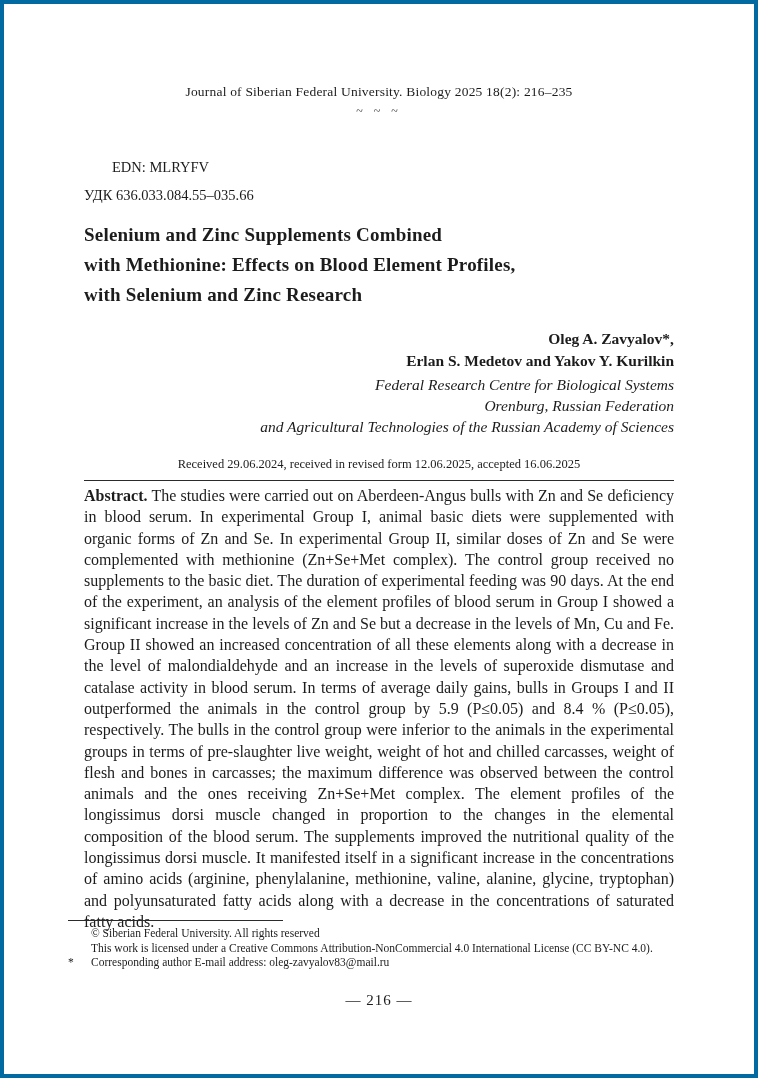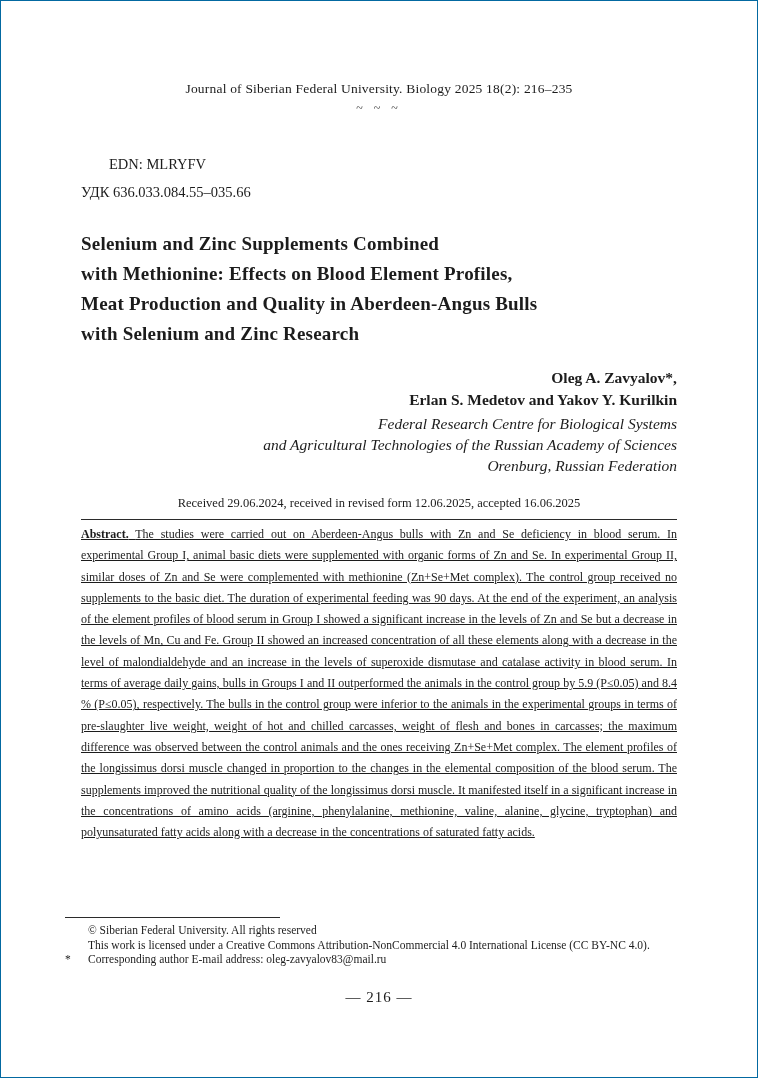--- a/index.html
+++ b/index.html
@@ -5,21 +5,21 @@
   html, body {
     margin: 0;
     padding: 0;
     background: #ffffff;
   }
   .page {
     position: relative;
     width: 758px;
     height: 1078px;
     background: #ffffff;
-    border: 1px solid #0369a1;
+    border: 4px solid #0369a1;
     font-family: "Liberation Serif", "DejaVu Serif", serif;
     color: #1c1c1c;
     box-sizing: border-box;
     overflow: hidden;
   }
   .content {
     padding: 0 80px;
   }
   .journal-header {
     padding-top: 80px;
@@ -37,21 +37,21 @@
   .edn {
     margin-top: 40px;
     font-size: 14.5px;
     margin-left: 28px;
   }
   .udk {
     margin-top: 11px;
     font-size: 14.5px;
   }
   .title {
-    margin-top: 28px;
+    margin-top: 16px;
     font-size: 19px;
     font-weight: bold;
     line-height: 30px;
     letter-spacing: 0.2px;
   }
   .authors {
     margin-top: 18px;
     text-align: right;
     font-size: 15.5px;
     font-weight: bold;
@@ -69,24 +69,23 @@
     text-align: center;
     font-size: 12.5px;
   }
   .rule {
     border: none;
     border-top: 1.4px solid #2b2b2b;
     margin: 8px 0 0 0;
   }
   .abstract {
     margin-top: 4px;
-    font-size: 12px;
+    font-size: 16px;
     line-height: 21.3px;
     text-align: justify;
-    text-decoration: underline;
   }
   .abstract b {
     font-weight: bold;
   }
   .footnote {
     position: absolute;
     left: 64px;
     right: 80px;
     top: 916px;
     font-size: 11.5px;
@@ -125,33 +124,32 @@
 
     <div class="journal-header">Journal of Siberian Federal University. Biology 2025 18(2): 216–235</div>
     <div class="ornament">~ ~ ~</div>
 
     <div class="edn">EDN: MLRYFV</div>
     <div class="udk">УДК 636.033.084.55–035.66</div>
 
     <div class="title">
       <div>Selenium and Zinc Supplements Combined</div>
       <div>with Methionine: Effects on Blood Element Profiles,</div>
-      <div>Meat Production and Quality in Aberdeen-Angus Bulls</div>
       <div>with Selenium and Zinc Research</div>
     </div>
 
     <div class="authors">
       <div>Oleg A. Zavyalov*,</div>
       <div>Erlan S. Medetov and Yakov Y. Kurilkin</div>
     </div>
 
     <div class="affiliation">
       <div>Federal Research Centre for Biological Systems</div>
+      <div>Orenburg, Russian Federation</div>
       <div>and Agricultural Technologies of the Russian Academy of Sciences</div>
-      <div>Orenburg, Russian Federation</div>
     </div>
 
     <div class="received">Received 29.06.2024, received in revised form 12.06.2025, accepted 16.06.2025</div>
 
     <hr class="rule">
 
     <p class="abstract"><b>Abstract.</b> <span>The studies were carried out on Aberdeen-Angus bulls with Zn and Se deficiency in blood serum. In experimental Group I, animal basic diets were supplemented with organic forms of Zn and Se. In experimental Group II, similar doses of Zn and Se were complemented with methionine (Zn+Se+Met complex). The control group received no supplements to the basic diet. The duration of experimental feeding was 90 days. At the end of the experiment, an analysis of the element profiles of blood serum in Group I showed a significant increase in the levels of Zn and Se but a decrease in the levels of Mn, Cu and Fe. Group II showed an increased concentration of all these elements along with a decrease in the level of malondialdehyde and an increase in the levels of superoxide dismutase and catalase activity in blood serum. In terms of average daily gains, bulls in Groups I and II outperformed the animals in the control group by 5.9 (P≤0.05) and 8.4 % (P≤0.05), respectively. The bulls in the control group were inferior to the animals in the experimental groups in terms of pre-slaughter live weight, weight of hot and chilled carcasses, weight of flesh and bones in carcasses; the maximum difference was observed between the control animals and the ones receiving Zn+Se+Met complex. The element profiles of the longissimus dorsi muscle changed in proportion to the changes in the elemental composition of the blood serum. The supplements improved the nutritional quality of the longissimus dorsi muscle. It manifested itself in a significant increase in the concentrations of amino acids (arginine, phenylalanine, methionine, valine, alanine, glycine, tryptophan) and polyunsaturated fatty acids along with a decrease in the concentrations of saturated fatty acids.</span></p>
 
   </div>
 

